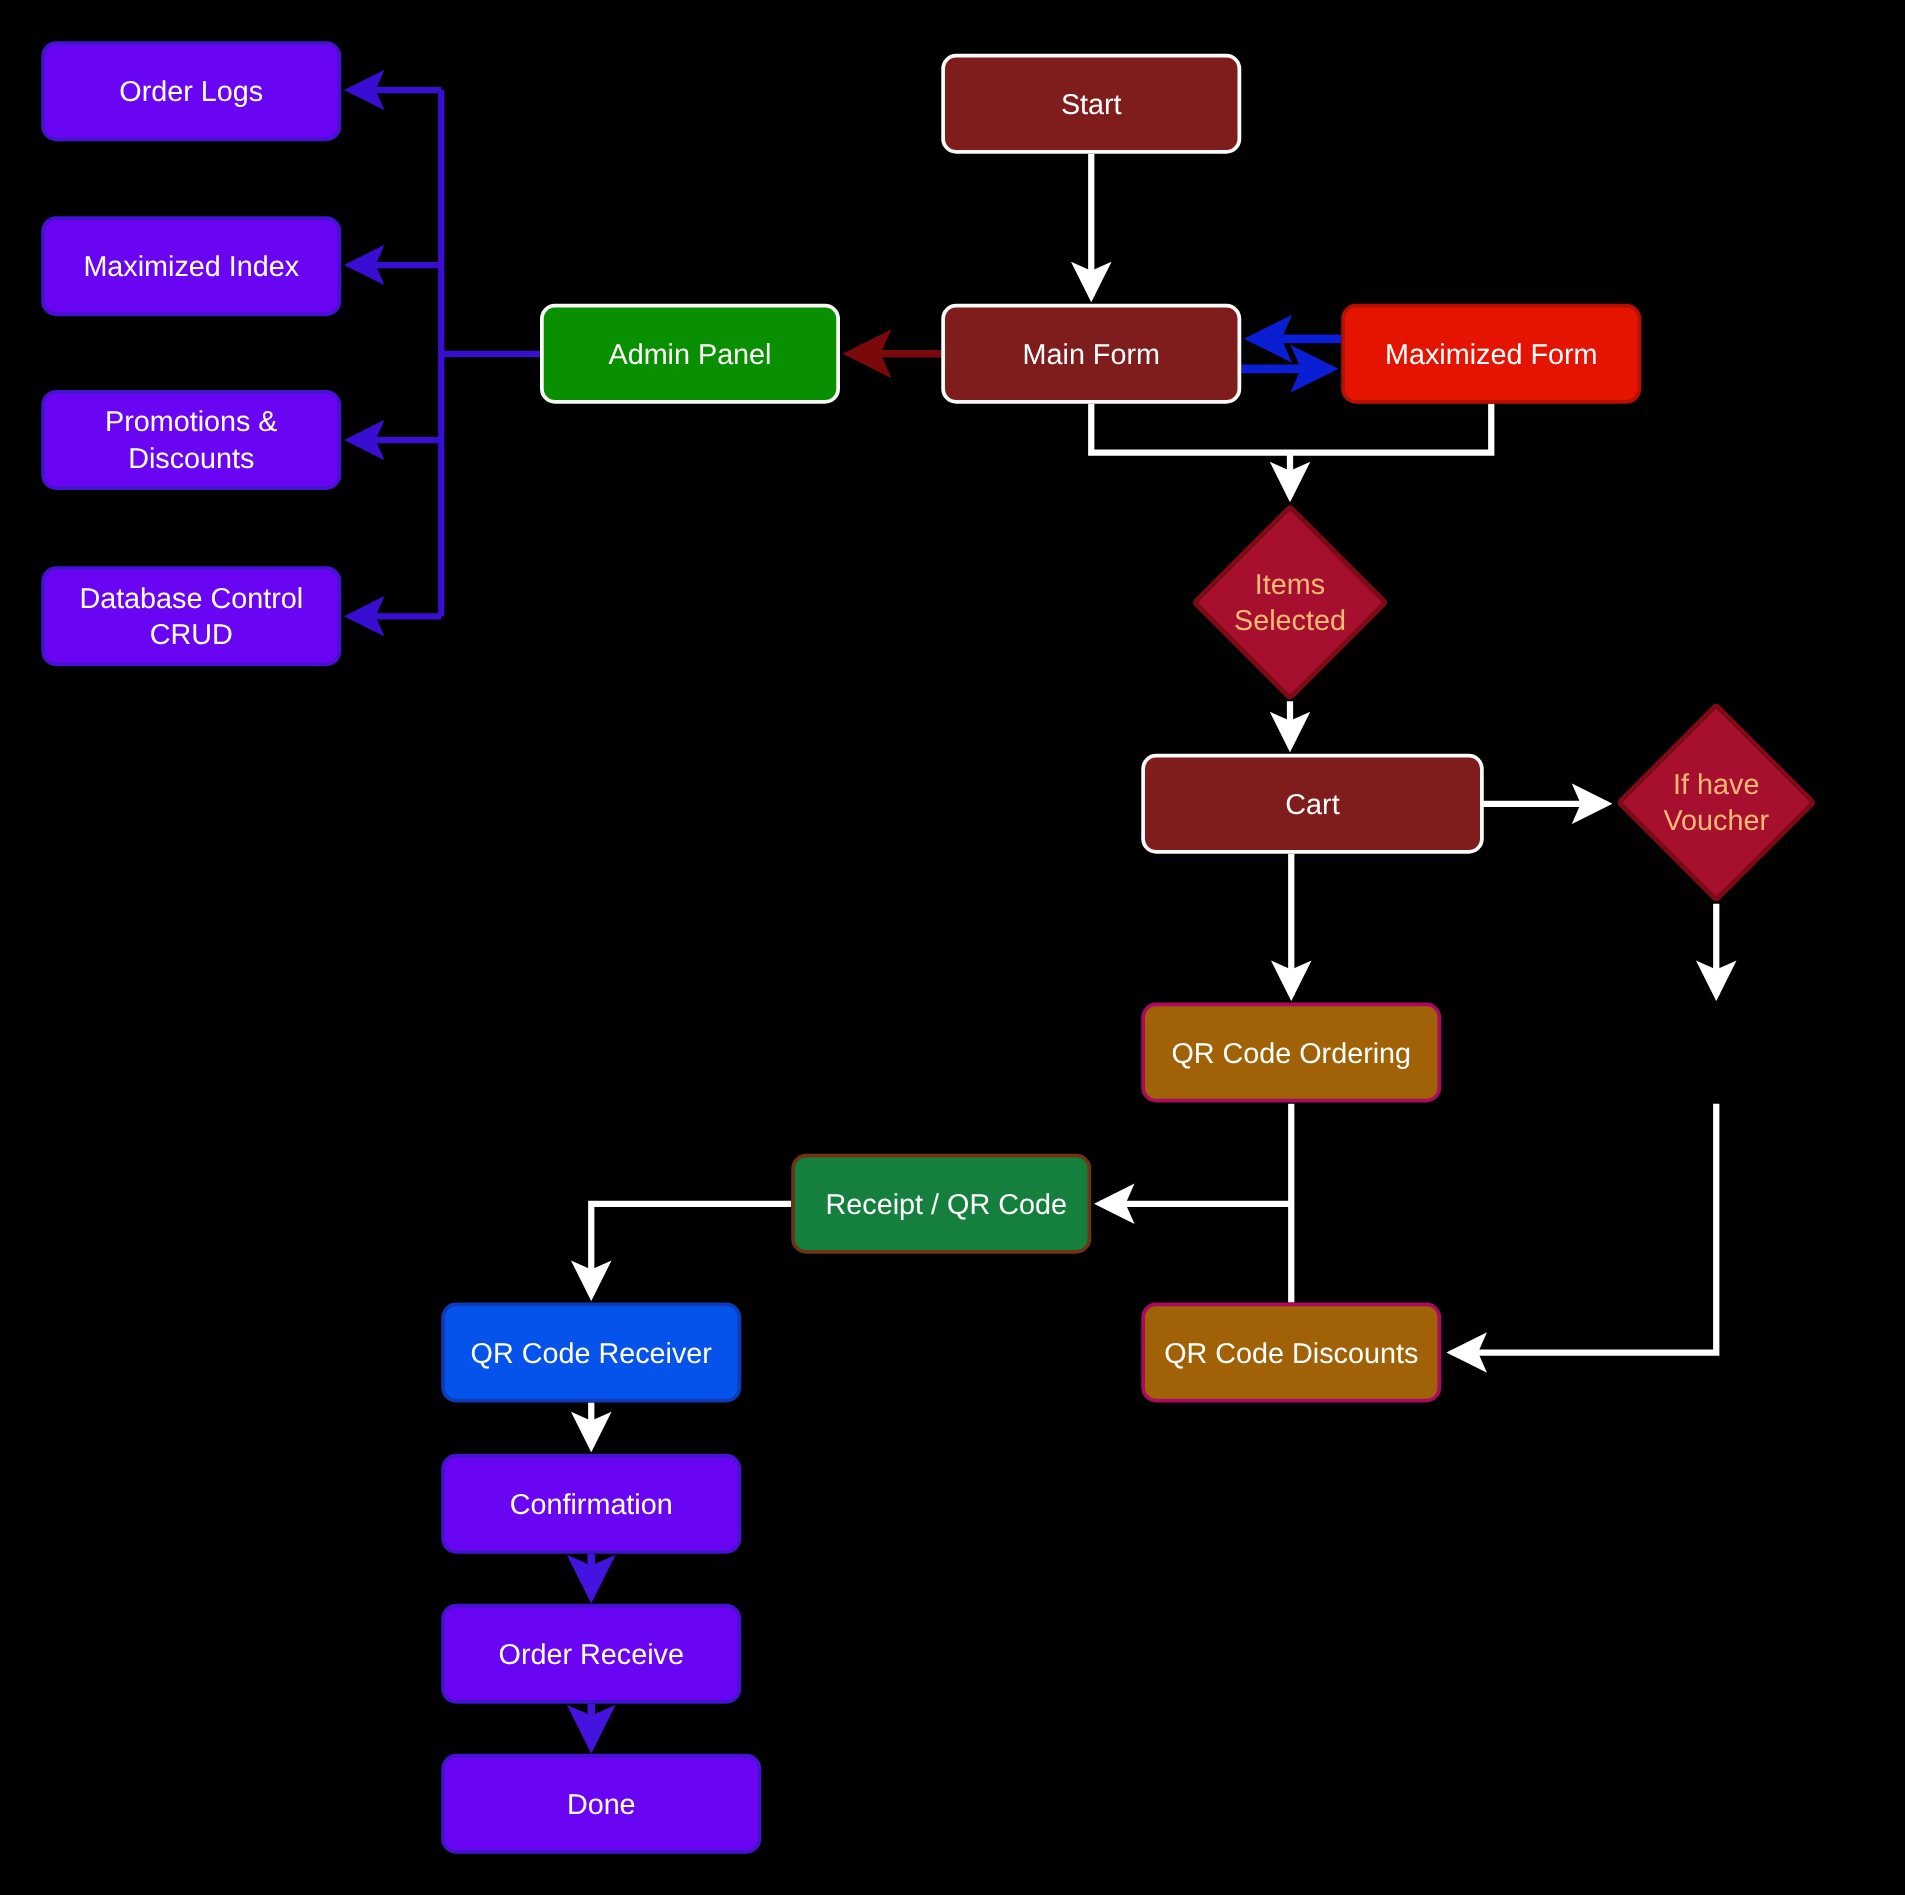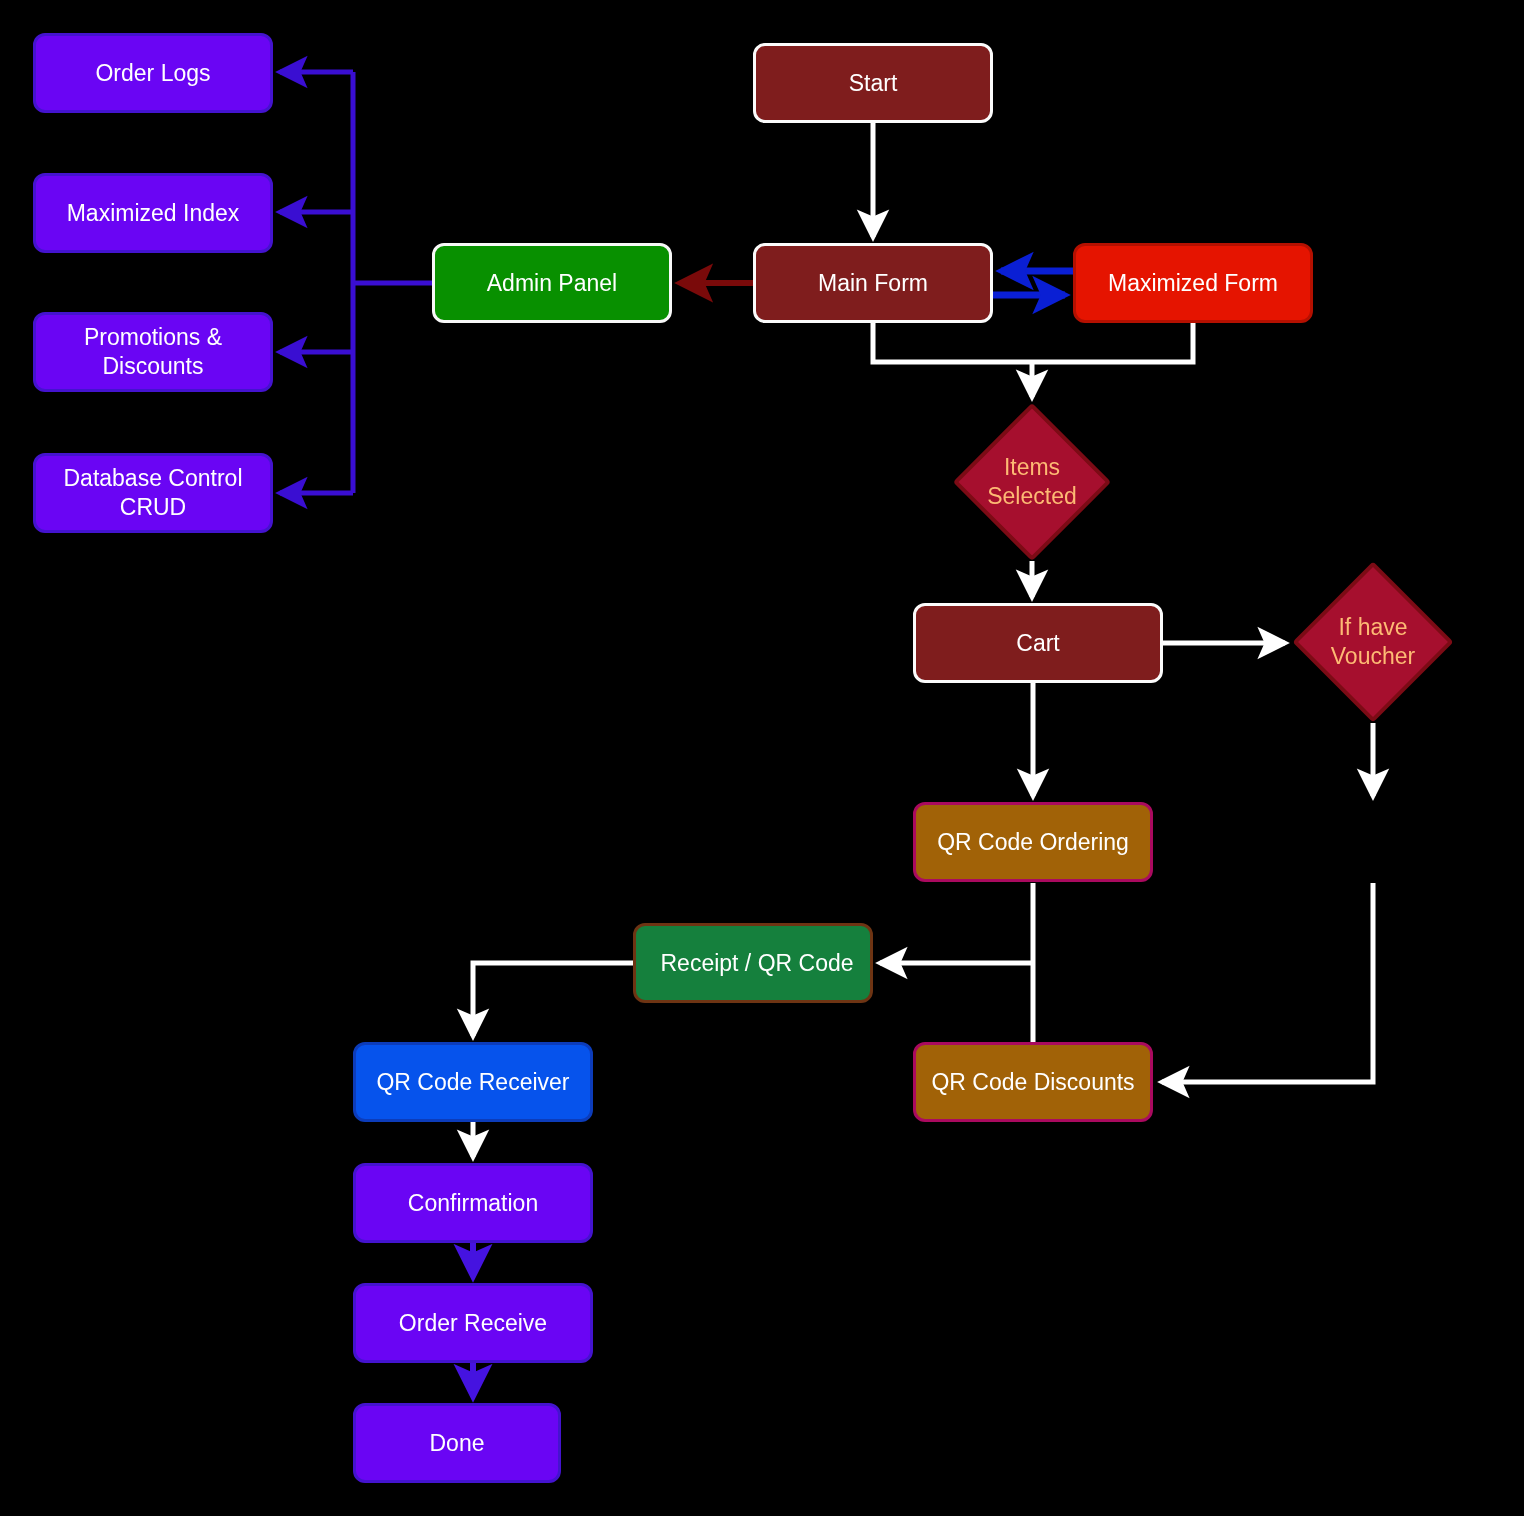--- a/index.html
+++ b/index.html
@@ -102,21 +102,21 @@
   </div>
   <div class="node c-red" style="left:1073px;top:243px;width:240px;height:80px;">
     <span>Maximized Form</span>
   </div>
 
   <div class="diamond" style="left:953px;top:403px;width:158px;height:158px;">
     <div class="shape" style="width:112px;height:112px;"></div>
     <div class="dlabel" style="width:112px;">Items Selected</div>
   </div>
 
-  <div class="node c-navy" style="left:913px;top:603px;width:250px;height:80px;">
+  <div class="node c-navy" style="left:913px;top:603px;width:274px;height:80px;">
     <span>Cart</span>
   </div>
 
   <div class="diamond" style="left:1292px;top:562px;width:162px;height:160px;">
     <div class="shape" style="width:114px;height:114px;"></div>
     <div class="dlabel" style="width:120px;">If have Voucher</div>
   </div>
 
   <div class="node c-pink" style="left:913px;top:802px;width:240px;height:80px;">
     <span>QR Code Ordering</span>
@@ -132,17 +132,17 @@
   <div class="node c-pink" style="left:913px;top:1042px;width:240px;height:80px;">
     <span>QR Code Discounts</span>
   </div>
 
   <div class="node c-purple" style="left:353px;top:1163px;width:240px;height:80px;">
     <span>Confirmation</span>
   </div>
   <div class="node c-purple" style="left:353px;top:1283px;width:240px;height:80px;">
     <span>Order Receive</span>
   </div>
-  <div class="node c-purple" style="left:353px;top:1403px;width:208px;height:80px;">
+  <div class="node c-purple" style="left:353px;top:1403px;width:256px;height:80px;">
     <span>Done</span>
   </div>
 
 </div>
 
 </body></html>

